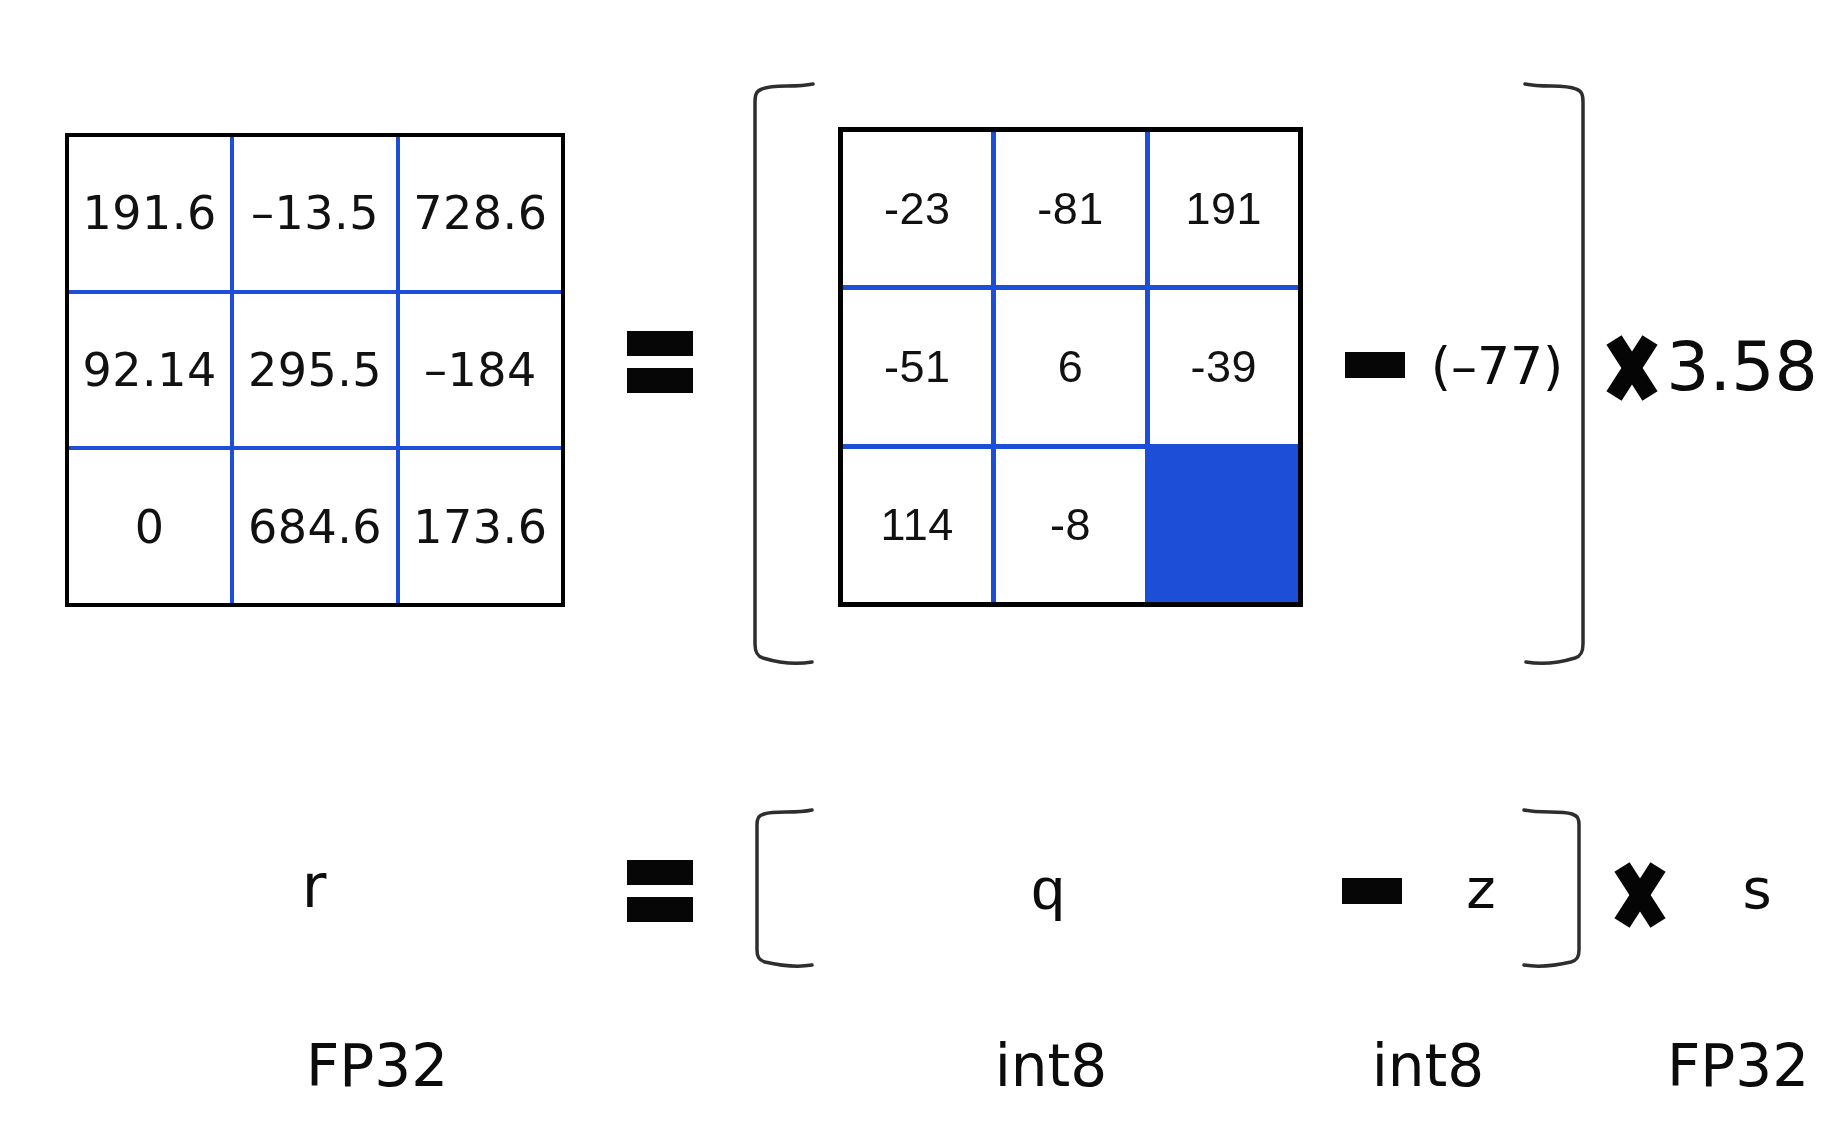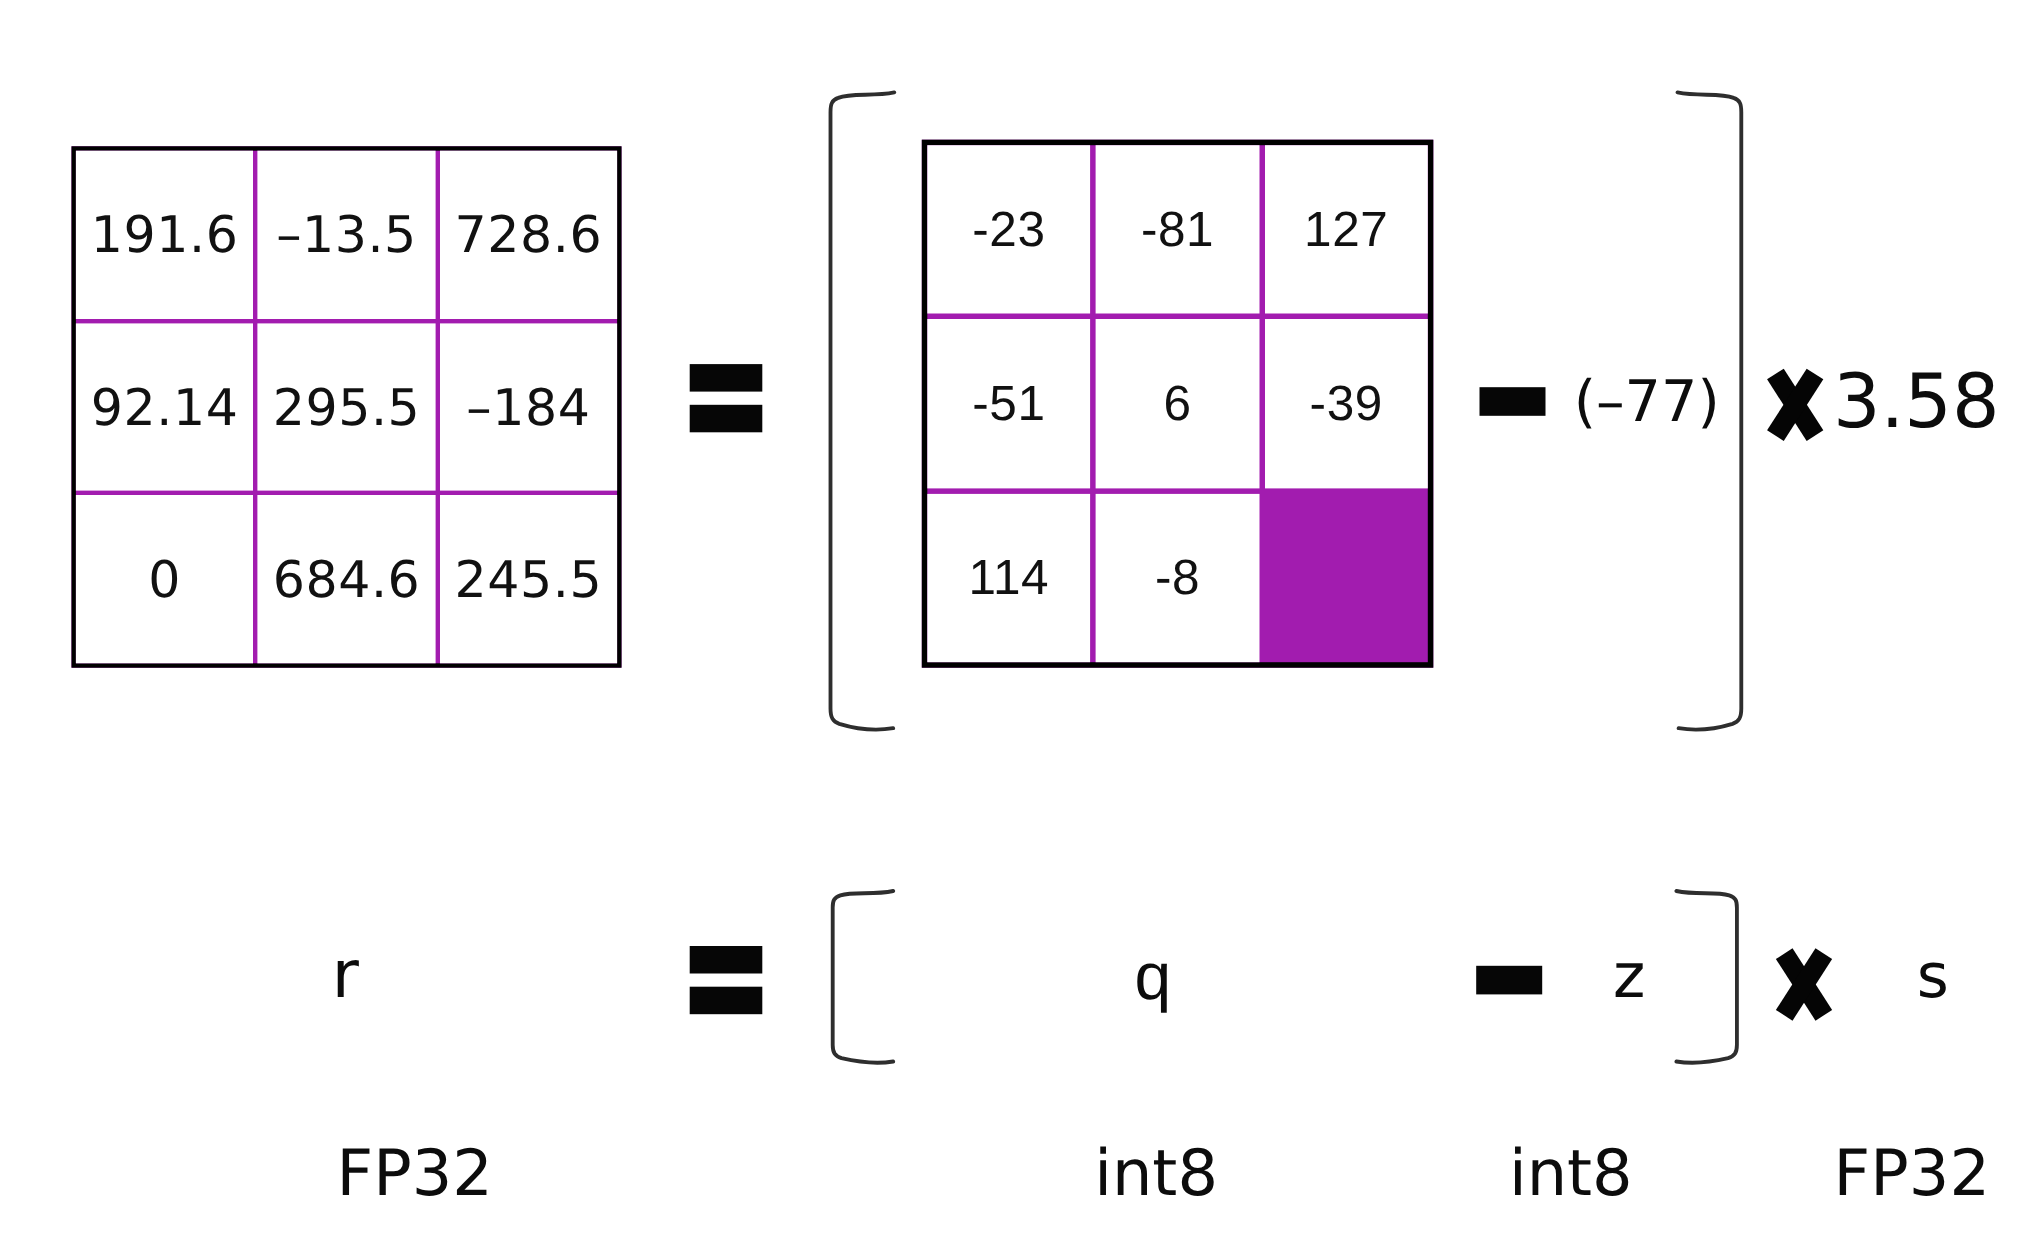--- a/index.html
+++ b/index.html
@@ -15,21 +15,21 @@
     overflow: hidden;
     font-family: "DejaVu Sans", "Liberation Sans", sans-serif;
     color: #000;
   }
   
   .matrix {
     position: absolute;
     display: grid;
     grid-template-columns: 1fr 1fr 1fr;
     grid-template-rows: 1fr 1fr 1fr;
-    background: #a21caf;
+    background: #1d4ed8;
     box-sizing: border-box;
   }
   .matrix.fp32 {
     left: 65px; top: 133px;
     width: 500px; height: 474px;
     border: 4px solid #000;
     gap: 4px;
   }
   .matrix.int8 {
     left: 838px; top: 127px;
@@ -102,36 +102,36 @@
 
   <div class="matrix fp32">
     <div class="cell">191.6</div>
     <div class="cell">–13.5</div>
     <div class="cell">728.6</div>
     <div class="cell">92.14</div>
     <div class="cell">295.5</div>
     <div class="cell">–184</div>
     <div class="cell">0</div>
     <div class="cell">684.6</div>
-    <div class="cell">245.5</div>
+    <div class="cell">173.6</div>
   </div>
 
   <div>
     <div class="bar" style="left:627px; top:331px; width:66px; height:25px;"></div>
     <div class="bar" style="left:627px; top:368px; width:66px; height:25px;"></div>
   </div>
 
   <svg class="svg-abs" style="left:742px; top:72px;" width="80" height="605" viewBox="0 0 80 605">
     <path class="bracket-path" d="M 71 12 C 52 16, 32 12, 20 17 C 14 19, 13 23, 13 30 L 13 572 C 13 580, 15 584, 21 586 C 34 590, 52 593, 70 590"></path>
   </svg>
 
   <div class="matrix int8">
     <div class="cell">-23</div>
     <div class="cell">-81</div>
-    <div class="cell">127</div>
+    <div class="cell">191</div>
     <div class="cell">-51</div>
     <div class="cell">6</div>
     <div class="cell">-39</div>
     <div class="cell">114</div>
     <div class="cell">-8</div>
   </div>
 
   <div class="bar" style="left:1345px; top:352px; width:60px; height:26px;"></div>
 
   <div class="sym zero-point">(–77)</div>

